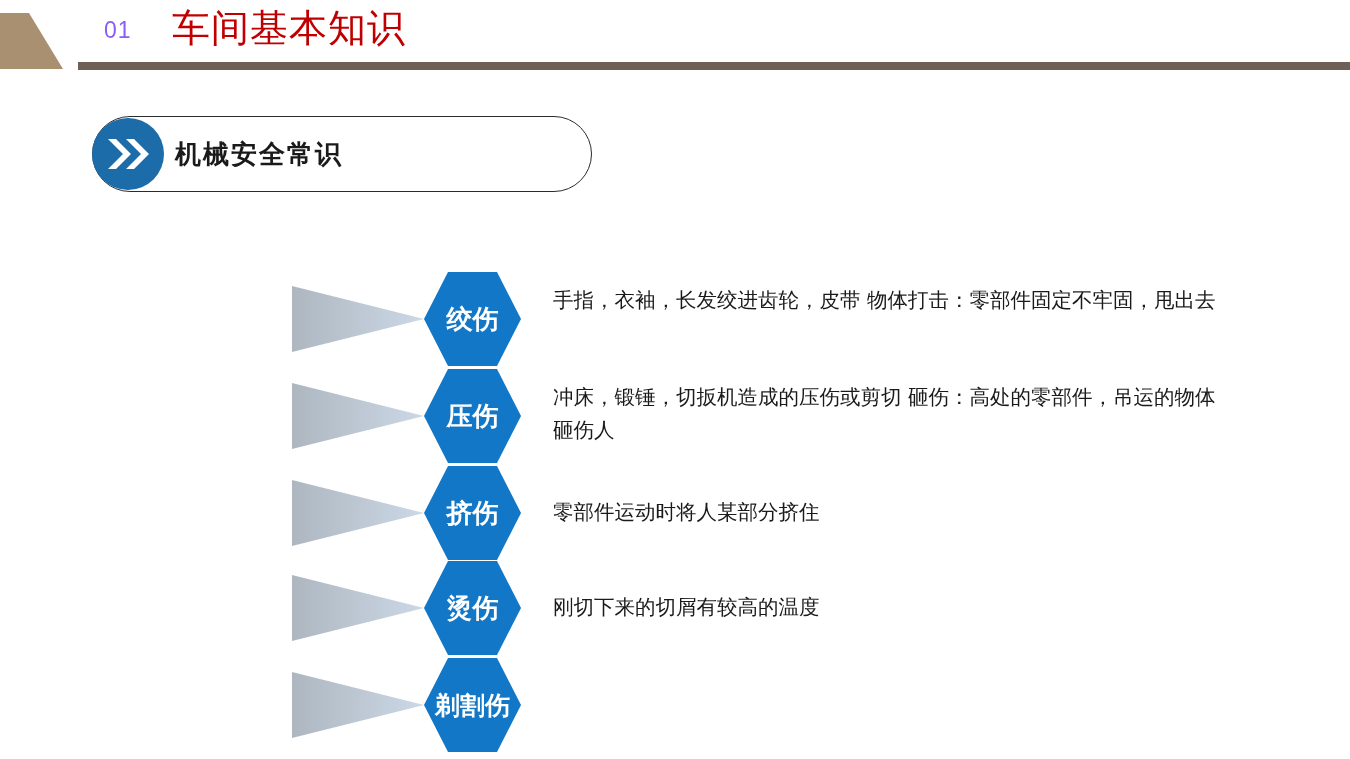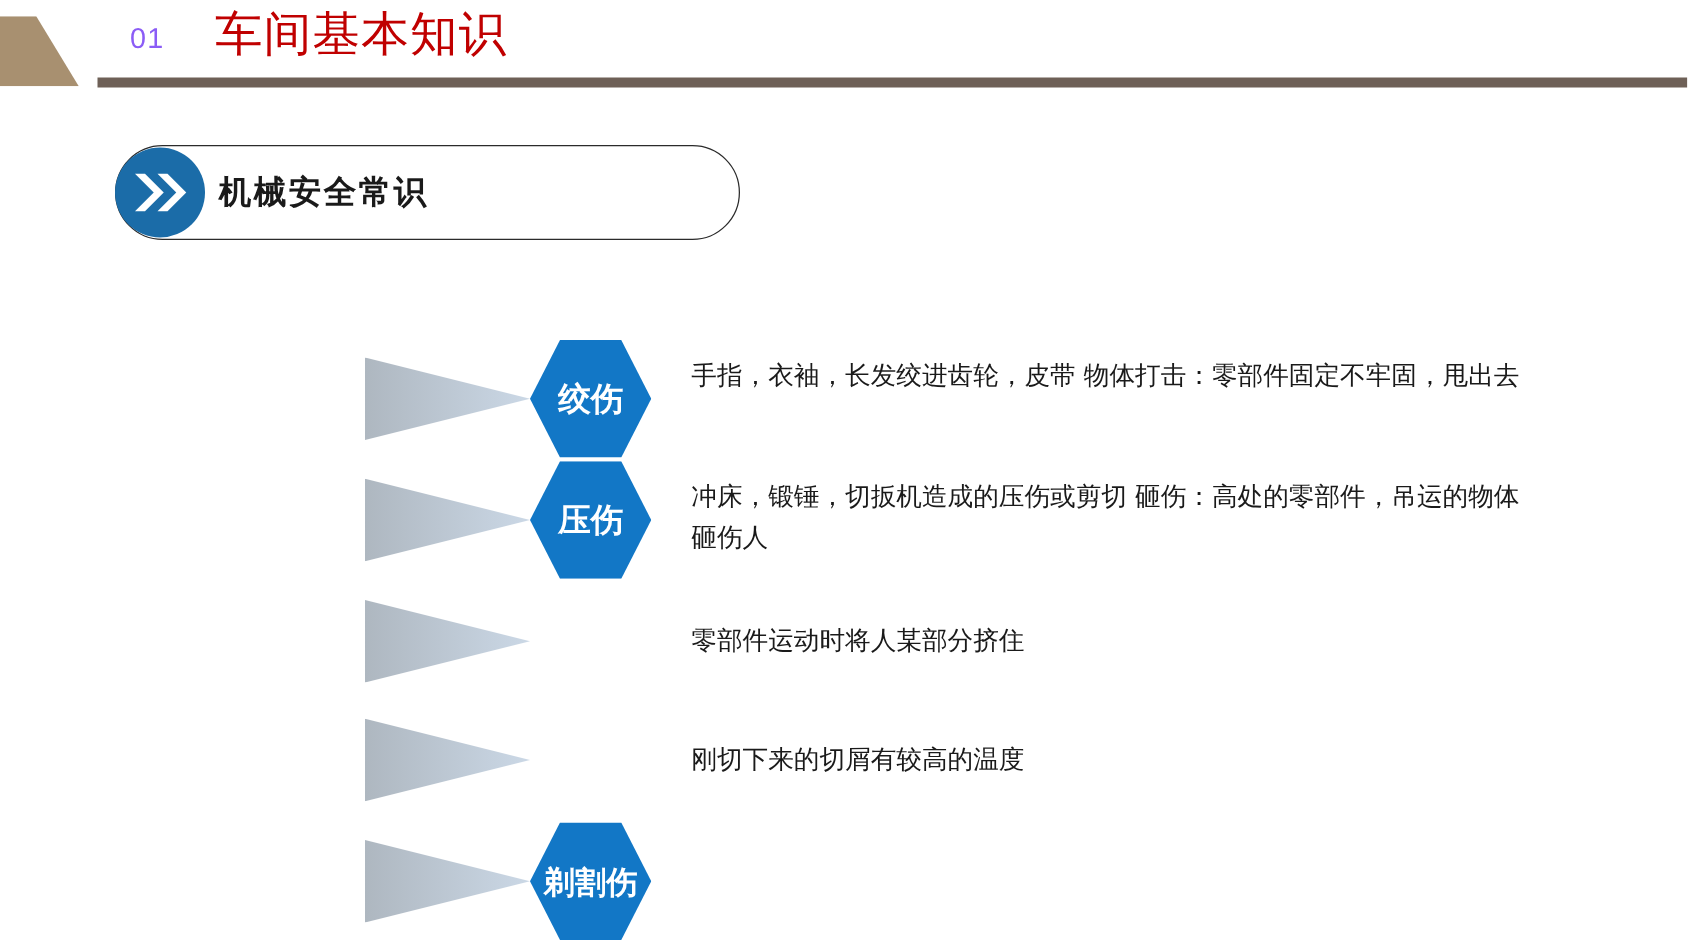--- a/index.html
+++ b/index.html
@@ -238,34 +238,46 @@
         <svg width="132" height="66" viewBox="0 0 132 66" xmlns="http://www.w3.org/2000/svg">
           <defs>
             <linearGradient id="g3" x1="0" y1="0" x2="1" y2="0">
               <stop offset="0%" stop-color="#AEB7C0"></stop>
               <stop offset="100%" stop-color="#CBD8E6"></stop>
             </linearGradient>
           </defs>
           <polygon points="0,0 132,33 0,66" fill="url(#g3)"></polygon>
         </svg>
       </div>
+      <div class="hex">
+        <svg width="97" height="94" viewBox="0 0 97 94" xmlns="http://www.w3.org/2000/svg">
+          <polygon points="24,0 73,0 97,47 73,94 24,94 0,47" fill="#1277C6"></polygon>
+        </svg>
+        <div class="hex-label">挤伤</div>
+      </div>
       <div class="row-desc one-line">零部件运动时将人某部分挤住</div>
     </div>
 
     <div class="row" style="top:561px;">
       <div class="tri-wrap">
         <svg width="132" height="66" viewBox="0 0 132 66" xmlns="http://www.w3.org/2000/svg">
           <defs>
             <linearGradient id="g4" x1="0" y1="0" x2="1" y2="0">
               <stop offset="0%" stop-color="#AEB7C0"></stop>
               <stop offset="100%" stop-color="#CBD8E6"></stop>
             </linearGradient>
           </defs>
           <polygon points="0,0 132,33 0,66" fill="url(#g4)"></polygon>
         </svg>
+      </div>
+      <div class="hex">
+        <svg width="97" height="94" viewBox="0 0 97 94" xmlns="http://www.w3.org/2000/svg">
+          <polygon points="24,0 73,0 97,47 73,94 24,94 0,47" fill="#1277C6"></polygon>
+        </svg>
+        <div class="hex-label">烫伤</div>
       </div>
       <div class="row-desc one-line">刚切下来的切屑有较高的温度</div>
     </div>
 
     <div class="row" style="top:658px;padding-left:44px;">
       <div class="tri-wrap">
         <svg width="132" height="66" viewBox="0 0 132 66" xmlns="http://www.w3.org/2000/svg">
           <defs>
             <linearGradient id="g5" x1="0" y1="0" x2="1" y2="0">
               <stop offset="0%" stop-color="#AEB7C0"></stop>

